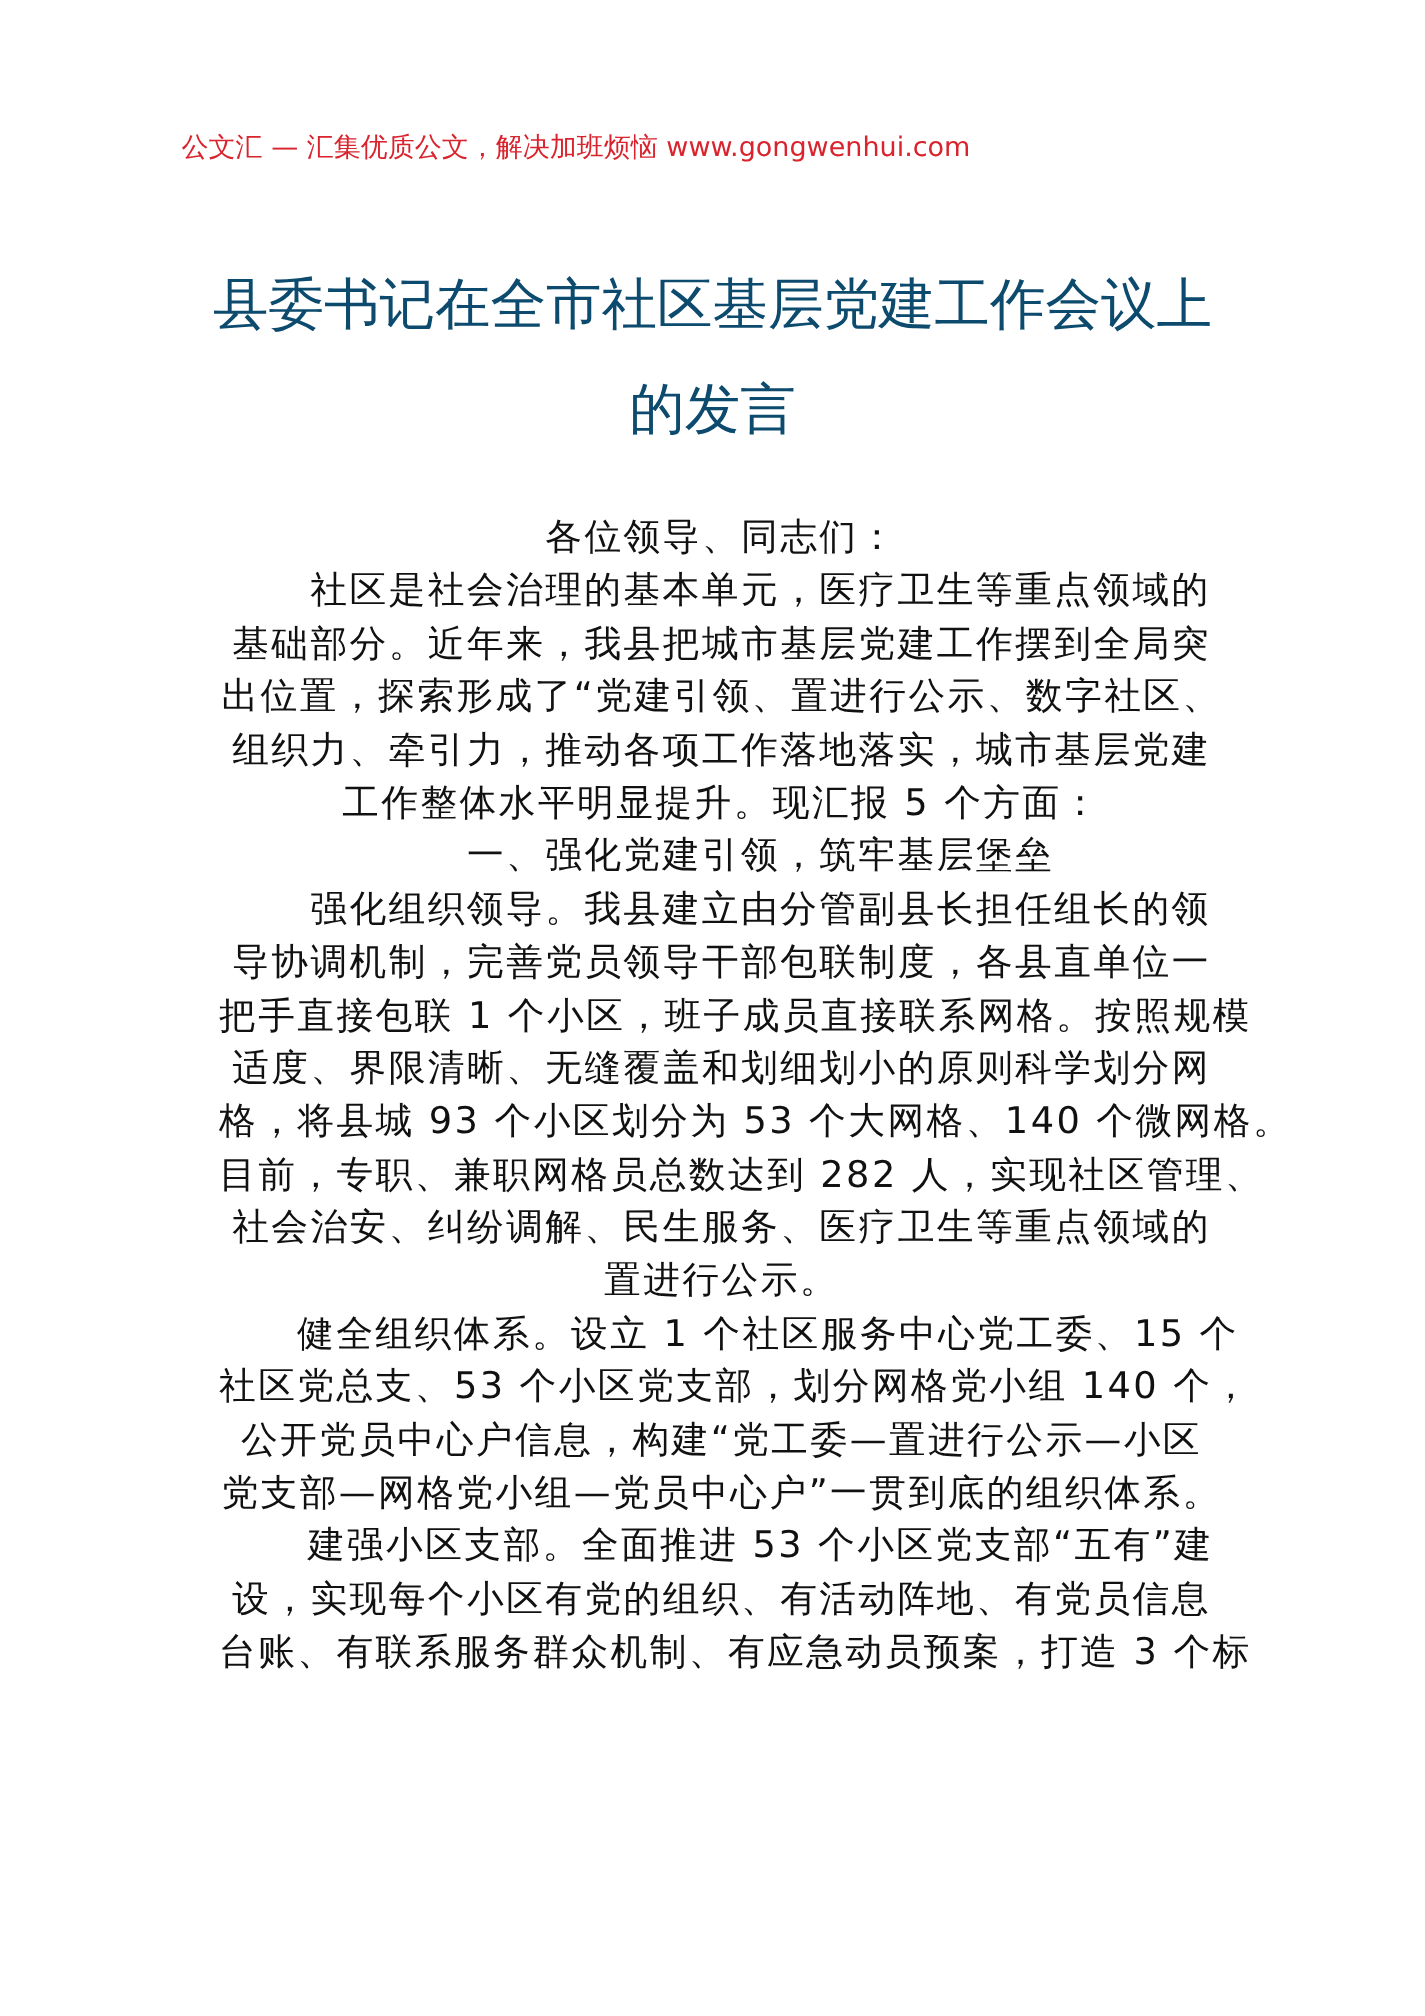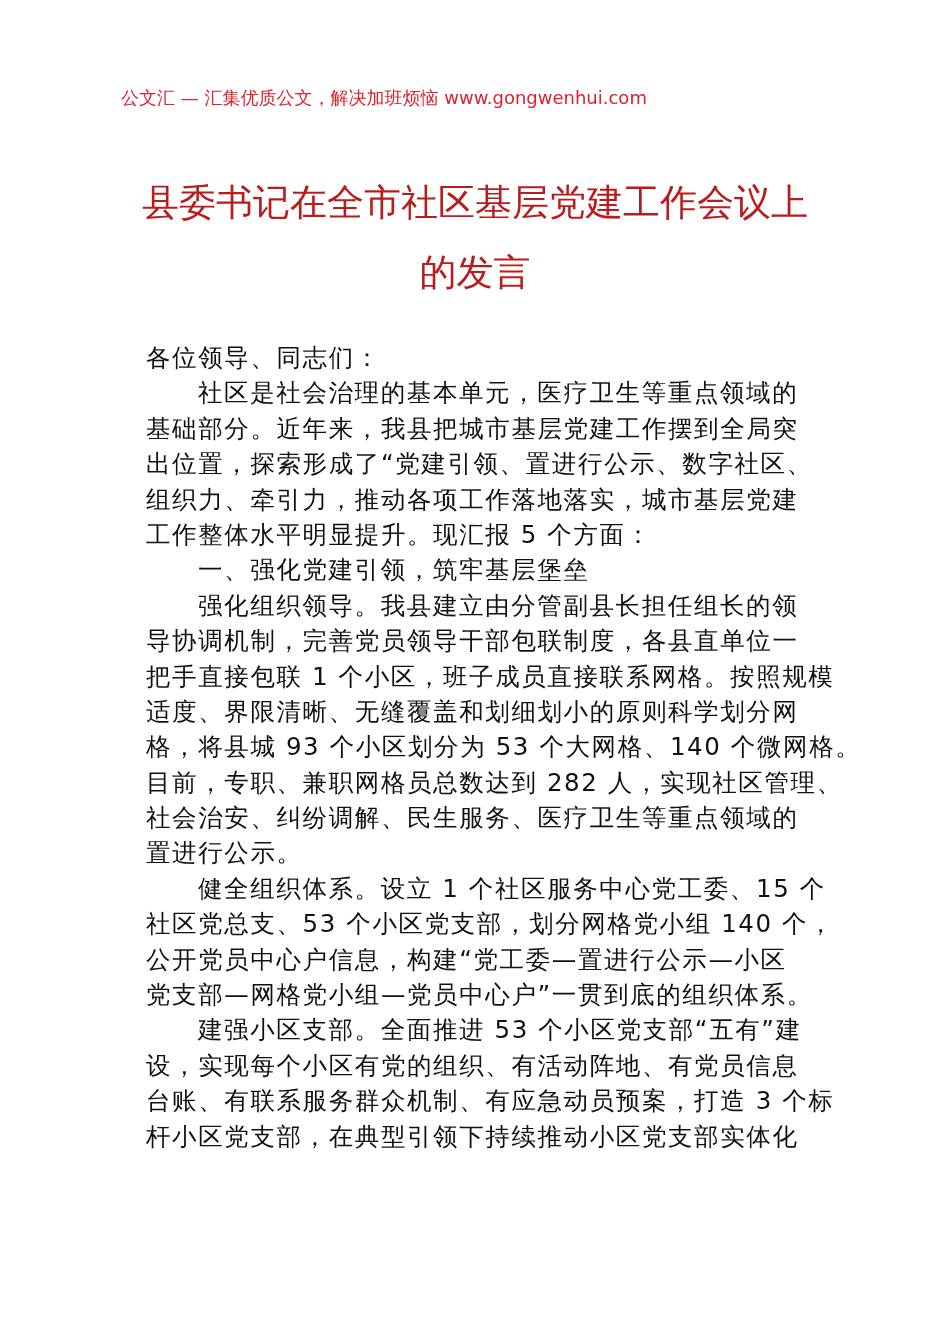--- a/index.html
+++ b/index.html
@@ -1,26 +1,26 @@
 <!DOCTYPE html>
 <html><head>
   <meta charset="utf-8">
   <style>
     html, body { margin: 0; padding: 0; background: #ffffff; }
     body { width: 950px; height: 1344px; position: relative; overflow: hidden;
            font-family: "DejaVu Sans", "Liberation Sans", sans-serif; color: #111; }
     .watermark { position: absolute; top: 86px; left: 0; width: 768px; text-align: center;
                  font-size: 18px; color: #d9232d; letter-spacing: 0px; }
     .title { position: absolute; left: 0; width: 950px; text-align: center;
-             font-size: 37px; color: #b91c1c; }
+             font-size: 37px; color: #0c4a6e; }
     .title.l1 { top: 178px; }
     .title.l2 { top: 248px; }
     .body-text { position: absolute; top: 340px; left: 146px; width: 670px; }
     .line { height: 35.4px; line-height: 35.4px; font-size: 24.5px; white-space: nowrap;
-            letter-spacing: 1.6px; }
+            letter-spacing: 1.6px; text-align: center; }
     .indent { padding-left: 52px; }
   </style>
 </head>
 <body>
 
 <div class="watermark">公文汇 — 汇集优质公文，解决加班烦恼 www.gongwenhui.com</div>
 
 <div class="title l1">县委书记在全市社区基层党建工作会议上</div>
 <div class="title l2">的发言</div>
 
@@ -40,14 +40,13 @@
   <div class="line">目前，专职、兼职网格员总数达到 282 人，实现社区管理、</div>
   <div class="line">社会治安、纠纷调解、民生服务、医疗卫生等重点领域的</div>
   <div class="line">置进行公示。</div>
   <div class="line indent">健全组织体系。设立 1 个社区服务中心党工委、15 个</div>
   <div class="line">社区党总支、53 个小区党支部，划分网格党小组 140 个，</div>
   <div class="line">公开党员中心户信息，构建“党工委—置进行公示—小区</div>
   <div class="line">党支部—网格党小组—党员中心户”一贯到底的组织体系。</div>
   <div class="line indent">建强小区支部。全面推进 53 个小区党支部“五有”建</div>
   <div class="line">设，实现每个小区有党的组织、有活动阵地、有党员信息</div>
   <div class="line">台账、有联系服务群众机制、有应急动员预案，打造 3 个标</div>
-  <div class="line">杆小区党支部，在典型引领下持续推动小区党支部实体化</div>
 </div>
 
 </body></html>

